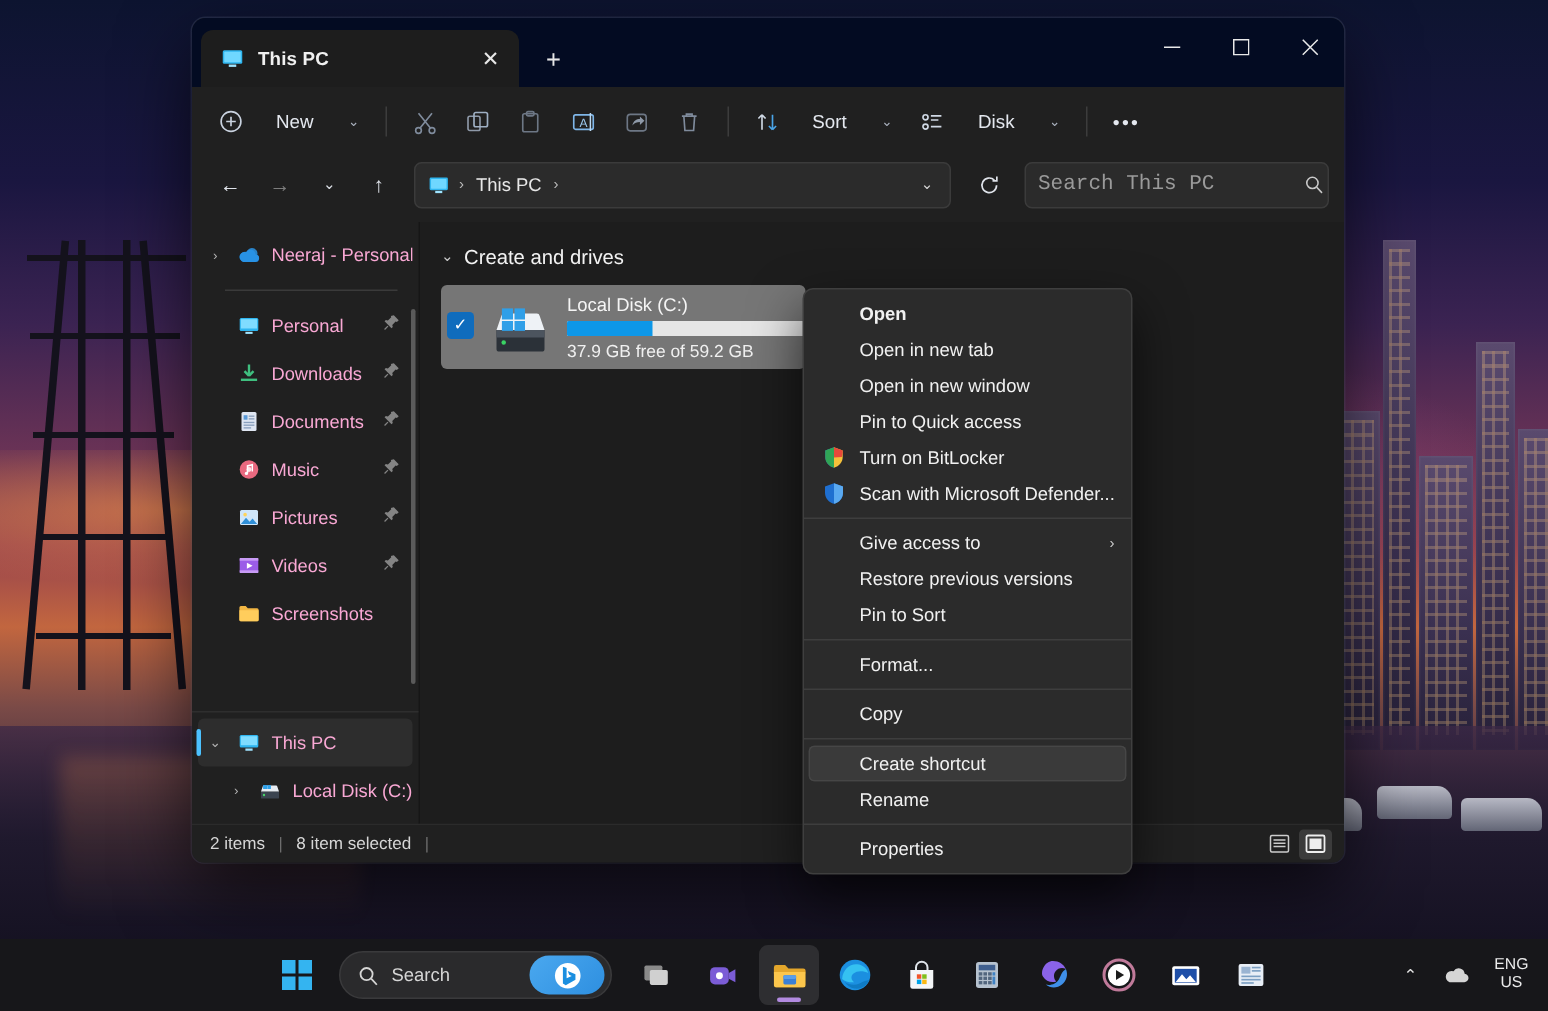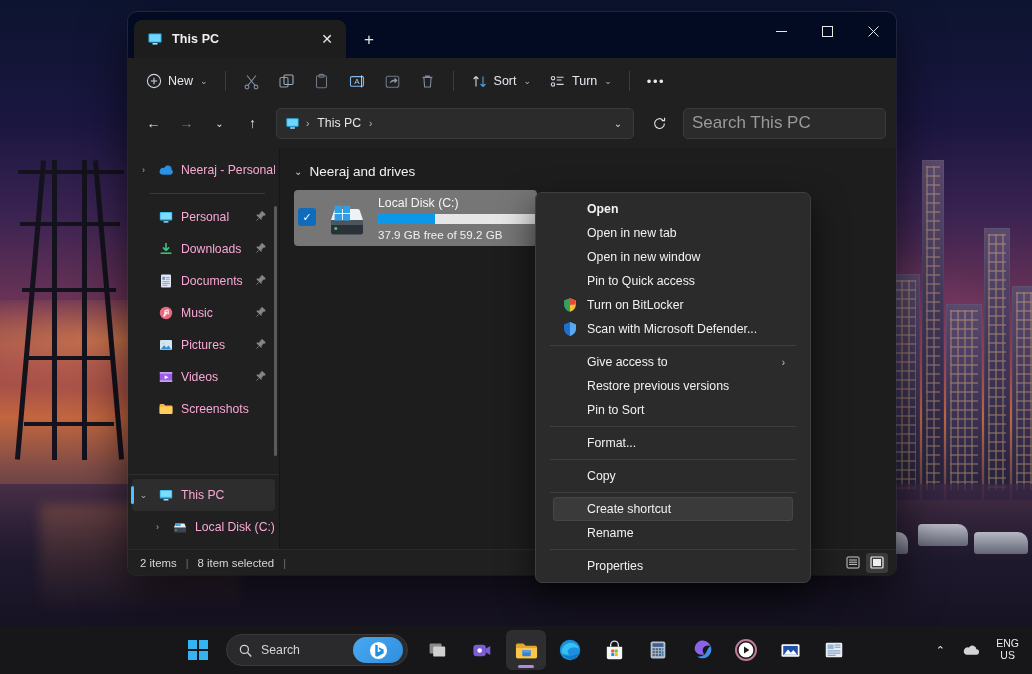--- a/index.html
+++ b/index.html
@@ -108,21 +108,21 @@
   }
 
   
   .cmdbar {
     height: 46px; background: #202020;
     display: flex; align-items: center; padding: 0 10px; gap: 2px;
     flex: 0 0 auto;
   }
   .cbtn {
     height: 32px; border-radius: 5px; display: flex; align-items: center;
-    gap: 6px; padding: 0 8px; color: #d8dde6; font-size: 12.5px;
+    gap: 22px; padding: 0 8px; color: #d8dde6; font-size: 12.5px;
   }
   .cbtn .lbl { font-size: 12.5px; color: #e4e8ef; }
   .cbtn .chev { font-size: 9px; color: #aab2bf; margin-left: 1px; }
   .cbsep { width: 1px; height: 20px; background: rgba(255,255,255,.13); margin: 0 7px; }
   .icn { display: flex; align-items: center; justify-content: center; }
 
   
   .addrrow {
     height: 44px; background: #202020; display: flex; align-items: center;
     padding: 0 10px 6px 10px; gap: 2px; flex: 0 0 auto;
@@ -142,21 +142,21 @@
   .crumb-sep { color: #b9b9b9; font-size: 10px; padding: 0 1px; }
   .addr-right { margin-left: auto; display: flex; align-items: center; }
   .addr-ico { width: 26px; height: 26px; display: flex; align-items: center;
               justify-content: center; color: #d6d6d6; border-radius: 4px; }
   .searchbox {
     width: 203px; height: 31px; background: #2b2b2b; border: 1px solid #3b3b3b;
     border-radius: 5px; display: flex; align-items: center; padding: 0 8px;
   }
   .searchbox input {
     flex: 1; background: transparent; border: 0; outline: 0;
-    color: #e2e2e2; font-size: 17px; font-family: Liberation Sans, sans-serif;
+    color: #e2e2e2; font-size: 14px; font-family: Liberation Mono, monospace;
   }
   .searchbox input::placeholder { color: #9a9a9a; }
 
   
   .wbody { flex: 1; display: flex; min-height: 0; background: #1d1d1d; }
 
   
   .navpane {
     width: 152px; background: #202020; padding: 6px 0 0 0;
     display: flex; flex-direction: column; position: relative;
@@ -224,23 +224,23 @@
   .status-div { color: #6d6d6d; margin: 0 9px; font-size: 11px; }
   .view-toggles { margin-left: auto; display: flex; gap: 2px; }
   .vtog {
     width: 22px; height: 20px; border-radius: 3px; display: flex;
     align-items: center; justify-content: center;
   }
   .vtog.active { background: rgba(255,255,255,.12); }
 
   
   #context-menu {
-    position: absolute; left: 535px; top: 192px; width: 276px;
+    position: absolute; left: 535px; top: 192px; width: 220px;
     background: #2b2b2b; border: 1px solid #3f3f3f; border-radius: 7px;
-    padding: 4px 14px; box-shadow: 0 14px 34px rgba(0,0,0,.62);
+    padding: 4px 0; box-shadow: 0 14px 34px rgba(0,0,0,.62);
     z-index: 50;
   }
   .mi {
     height: 24px; display: flex; align-items: center; gap: 9px;
     margin: 0 3px; padding: 0 8px 0 8px; border-radius: 4px; position: relative;
   }
   .mi.hovered { background: #3a3a3a; box-shadow: inset 0 0 0 1px #464646; }
   .mi-ico { width: 17px; height: 17px; flex: 0 0 17px; display: flex;
             align-items: center; justify-content: center; }
   .mi-lbl { font-size: 12.3px; color: #f1f1f1; white-space: nowrap; }
@@ -441,21 +441,21 @@
         <span class="chev">⌄</span>
       </div>
       <div class="cbtn">
         <span class="icn">
           <svg width="17" height="17" viewBox="0 0 17 17">
             <circle cx="4" cy="5.2" r="1.7" fill="none" stroke="#cfd8e4" stroke-width="1.1"></circle>
             <circle cx="4" cy="11.4" r="1.7" fill="none" stroke="#cfd8e4" stroke-width="1.1"></circle>
             <path d="M7.6 4.2h7M7.6 7h5M7.6 11.4h7" stroke="#cfd8e4" stroke-width="1.1"></path>
           </svg>
         </span>
-        <span class="lbl">Turn</span>
+        <span class="lbl">Disk</span>
         <span class="chev">⌄</span>
       </div>
       <div class="cbsep"></div>
       <div class="cbtn">
         <span class="lbl" style="letter-spacing:1.5px;font-size:13px;">•••</span>
       </div>
     </div>
 
     <div class="addrrow">
       <div class="navbtn">←</div>
@@ -666,21 +666,21 @@
               </svg>
             </span>
             <span class="nav-lbl">Local Disk (C:)</span>
           </div>
         </div>
       </div>
 
       <div class="content">
         <div class="group-hdr">
           <span class="group-chev">⌄</span>
-          <span>Neeraj and drives</span>
+          <span>Create and drives</span>
         </div>
 
         <div class="tile">
           <span class="tile-check">✓</span>
           <span class="drive-ico">
             <svg width="48" height="48" viewBox="0 0 48 48">
               <path d="M9 26h32v12.6a1.8 1.8 0 0 1-1.8 1.8H10.8A1.8 1.8 0 0 1 9 38.6z" fill="#2b3138"></path>
               <path d="M9 26h32v5H9z" fill="#4c545e"></path>
               <path d="M12.2 16.6a2 2 0 0 1 2-1.6h21.6a2 2 0 0 1 2 1.6L41 26H9z" fill="#eef2f6"></path>
               <rect x="12.6" y="11.6" width="7.4" height="7.4" fill="#2f9fe8"></rect>

